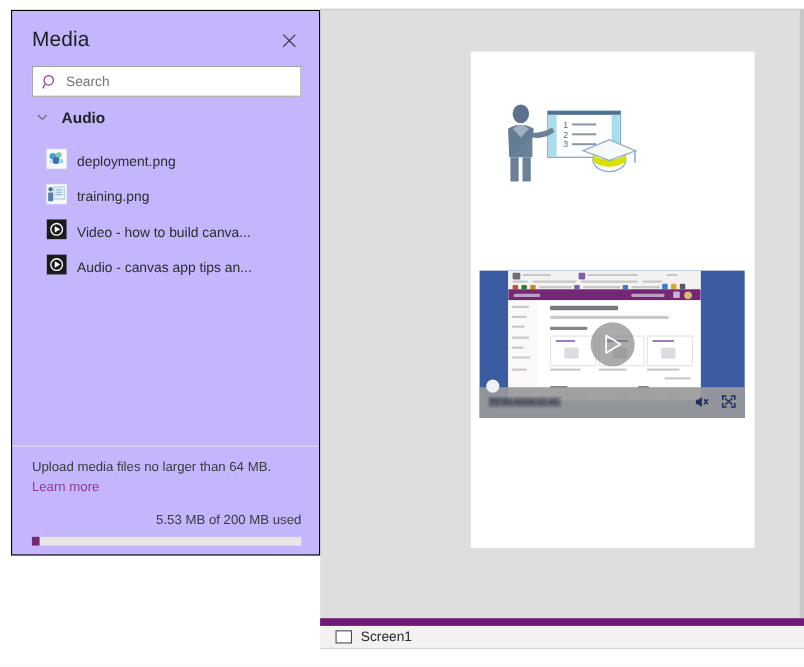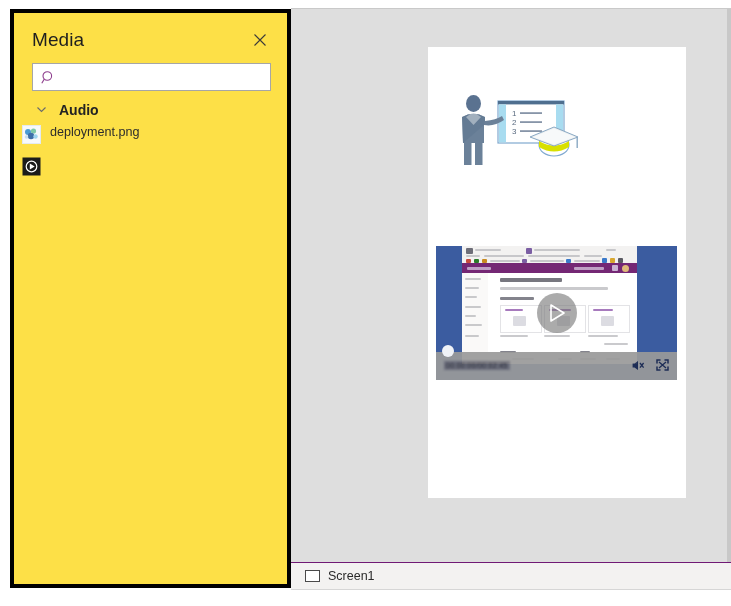--- a/index.html
+++ b/index.html
@@ -177,21 +177,21 @@
   }
 
   
   .screen-tabbar {
     position: absolute;
     left: 291px;
     top: 562px;
     width: 440px;
     height: 28px;
     background: #f3f2f1;
-    border-top: 1px solid #701a75;
+    border-top: 7px solid #701a75;
     border-bottom: 1px solid #d6d6d6;
     display: flex;
     align-items: center;
     box-sizing: border-box;
   }
   .screen-tab {
     display: flex;
     align-items: center;
     gap: 8px;
     padding-left: 14px;
@@ -209,23 +209,23 @@
     font-size: 12.5px;
     color: #2a2a2a;
   }
 
   
   .media-panel {
     position: absolute;
     left: 10px;
     top: 9px;
     width: 281px;
-    height: 579px;
-    background: #fde047;
-    border: 4px solid #000000;
+    height: 496px;
+    background: #c4b5fd;
+    border: 1px solid #000000;
     box-sizing: border-box;
     display: flex;
     flex-direction: column;
   }
 
   .panel-header {
     display: flex;
     align-items: center;
     justify-content: space-between;
     padding: 14px 14px 4px 18px;
@@ -324,24 +324,24 @@
     font-weight: 600;
   }
   .chev {
     width: 11px;
     height: 11px;
     display: block;
   }
 
   .file-row {
     display: flex;
-    align-items: flex-start;
+    align-items: flex-end;
     gap: 9px;
     height: 32px;
-    padding-left: 8px;
+    padding-left: 31px;
     cursor: pointer;
     position: relative;
   }
   .file-icon {
     width: 19px;
     height: 19px;
     flex: 0 0 auto;
     position: relative;
   }
   .file-name {
@@ -552,20 +552,21 @@
     </div>
 
     <div class="search-wrap">
       <div class="search-box">
         <span class="search-icon-box">
           <svg width="15" height="15" viewBox="0 0 15 15">
             <circle cx="6.3" cy="6" r="4.3" fill="none" stroke="#8d3d8d" stroke-width="1.1"></circle>
             <path d="M3.2 9.2 L0.8 13.3" stroke="#8d3d8d" stroke-width="1.1" fill="none"></path>
           </svg>
         </span>
+        <input class="search-input" type="text" placeholder="Search" style="">
       </div>
     </div>
 
 
     <div class="file-list">
 
       <div class="group-header">
         <svg class="chev" viewBox="0 0 11 11">
           <path d="M1.5 3.5 L5.5 7.5 L9.5 3.5" stroke="#6b6b6b" stroke-width="1.1" fill="none"></path>
         </svg>
@@ -589,32 +590,92 @@
               <path d="M7.5 2.5 L4.5 6" stroke="#8d3d8d" stroke-width="1" fill="none"></path>
               <path d="M4.5 6 L7.2 5.6 M4.5 6 L5 3.2" stroke="#8d3d8d" stroke-width="1" fill="none"></path>
               <path d="M9.2 1 L9.2 4" stroke="#8d3d8d" stroke-width="1" fill="none"></path>
             </svg>
           </span>
           <span>deployment.png</span>
         </span>
       </div>
 
 
-
-
+      <div class="file-row">
+        <span class="file-icon">
+          <svg width="19" height="19" viewBox="0 0 19 19">
+            <rect x="0.5" y="0.5" width="18" height="18" fill="#f7f9fb" stroke="#e4eaf0"></rect>
+            <rect x="7" y="3" width="9.5" height="11" fill="#eaf3fa" stroke="#a9cde4"></rect>
+            <rect x="8.6" y="5" width="6" height="1.1" fill="#8fb8d6"></rect>
+            <rect x="8.6" y="7.2" width="6" height="1.1" fill="#8fb8d6"></rect>
+            <rect x="8.6" y="9.4" width="6" height="1.1" fill="#8fb8d6"></rect>
+            <circle cx="4" cy="5" r="2" fill="#4a6f93"></circle>
+            <path d="M1.8 8 h4.4 v8 h-4.4 z" fill="#5a7da0"></path>
+          </svg>
+        </span>
+        <span class="file-name">
+          <span class="new-badge">
+            <svg width="12" height="12" viewBox="0 0 12 12">
+              <path d="M7.5 2.5 L4.5 6" stroke="#8d3d8d" stroke-width="1" fill="none"></path>
+              <path d="M4.5 6 L7.2 5.6 M4.5 6 L5 3.2" stroke="#8d3d8d" stroke-width="1" fill="none"></path>
+              <path d="M9.2 1 L9.2 4" stroke="#8d3d8d" stroke-width="1" fill="none"></path>
+            </svg>
+          </span>
+          <span>training.png</span>
+        </span>
+      </div>
 
 
       <div class="file-row">
         <span class="file-icon">
           <svg width="19" height="19" viewBox="0 0 19 19">
             <rect x="0.5" y="0.5" width="18" height="18" fill="#1b1b1b"></rect>
             <circle cx="9.5" cy="9.5" r="5.3" fill="none" stroke="#ffffff" stroke-width="1.2"></circle>
             <polygon points="7.8,6.6 12.7,9.5 7.8,12.4" fill="#ffffff"></polygon>
           </svg>
         </span>
+        <span class="file-name">
+          <span class="new-badge">
+            <svg width="12" height="12" viewBox="0 0 12 12">
+              <path d="M7.5 2.5 L4.5 6" stroke="#8d3d8d" stroke-width="1" fill="none"></path>
+              <path d="M4.5 6 L7.2 5.6 M4.5 6 L5 3.2" stroke="#8d3d8d" stroke-width="1" fill="none"></path>
+              <path d="M9.2 1 L9.2 4" stroke="#8d3d8d" stroke-width="1" fill="none"></path>
+            </svg>
+          </span>
+          <span>Video - how to build canva...</span>
+        </span>
+      </div>
+
+
+      <div class="file-row">
+        <span class="file-icon">
+          <svg width="19" height="19" viewBox="0 0 19 19">
+            <rect x="0.5" y="0.5" width="18" height="18" fill="#1b1b1b"></rect>
+            <circle cx="9.5" cy="9.5" r="5.3" fill="none" stroke="#ffffff" stroke-width="1.2"></circle>
+            <polygon points="7.8,6.6 12.7,9.5 7.8,12.4" fill="#ffffff"></polygon>
+          </svg>
+        </span>
+        <span class="file-name">
+          <span class="new-badge">
+            <svg width="12" height="12" viewBox="0 0 12 12">
+              <path d="M7.5 2.5 L4.5 6" stroke="#8d3d8d" stroke-width="1" fill="none"></path>
+              <path d="M4.5 6 L7.2 5.6 M4.5 6 L5 3.2" stroke="#8d3d8d" stroke-width="1" fill="none"></path>
+              <path d="M9.2 1 L9.2 4" stroke="#8d3d8d" stroke-width="1" fill="none"></path>
+            </svg>
+          </span>
+          <span>Audio - canvas app tips an...</span>
+        </span>
       </div>
 
     </div>
 
+    <div class="panel-footer">
+      <div class="footer-note">Upload media files no larger than 64 MB.</div>
+      <a class="learn-more">Learn more</a>
+      <div class="storage-used">5.53 MB of 200 MB used</div>
+      <div class="storage-bar">
+        <div class="storage-fill" style="width: 2.8%;"></div>
+      </div>
+    </div>
 
   </div>
 
 </div>
 
 </body></html>

